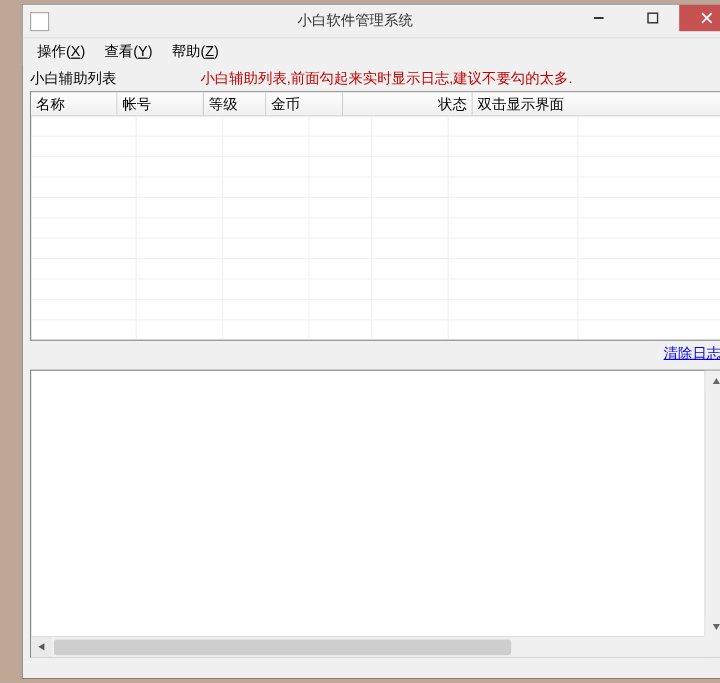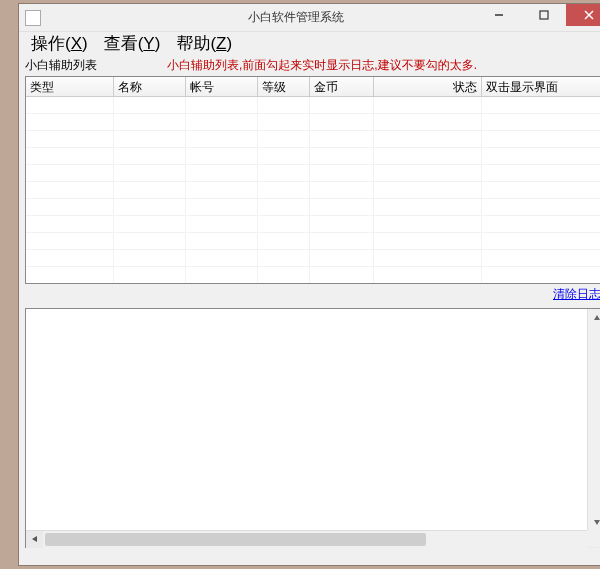--- a/index.html
+++ b/index.html
@@ -64,21 +64,21 @@
   .menubar {
     height: 22px;
     background: #f0f0f0;
     display: flex;
     align-items: center;
     padding: 0 4px;
   }
   .menubar .menu-item {
     padding: 2px 8px;
     color: #000;
-    font-size: 17px;
+    font-size: 12px;
   }
   .menubar .menu-item .hk { text-decoration: underline; }
   
   .content {
     position: absolute;
     left: 6px; right: 6px;
     top: 52px; bottom: 6px;
   }
   .listview-label-row {
     display: flex;
@@ -251,21 +251,20 @@
 
   <div class="content">
 
     <div class="listview-label-row">
       <span class="listview-label">小白辅助列表</span>
       <span class="notice">小白辅助列表,前面勾起来实时显示日志,建议不要勾的太多.</span>
     </div>
 
     <div class="listview">
       <div class="lv-header">
-        <div class="lv-col c0">类型</div>
         <div class="lv-col c2">名称</div>
         <div class="lv-col c1">帐号</div>
         <div class="lv-col c3">等级</div>
         <div class="lv-col c4">金币</div>
         <div class="lv-col c5">状态</div>
         <div class="lv-col c6">双击显示界面</div>
       </div>
       <div class="lv-body" id="lv-body">
           <div class="lv-row">
             <div class="lv-cell c0"></div>

